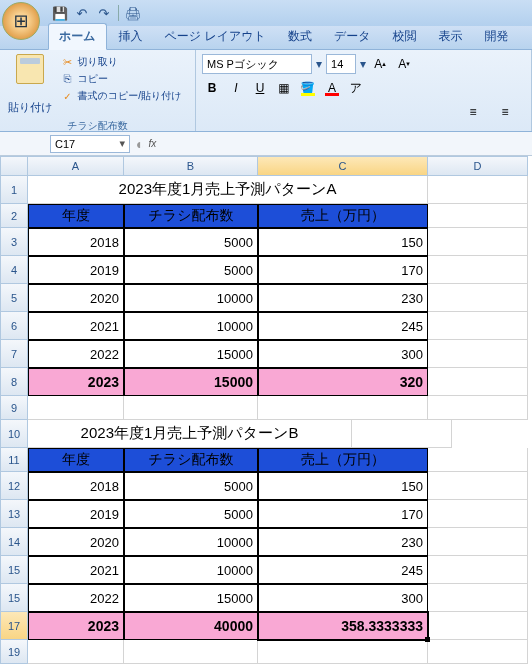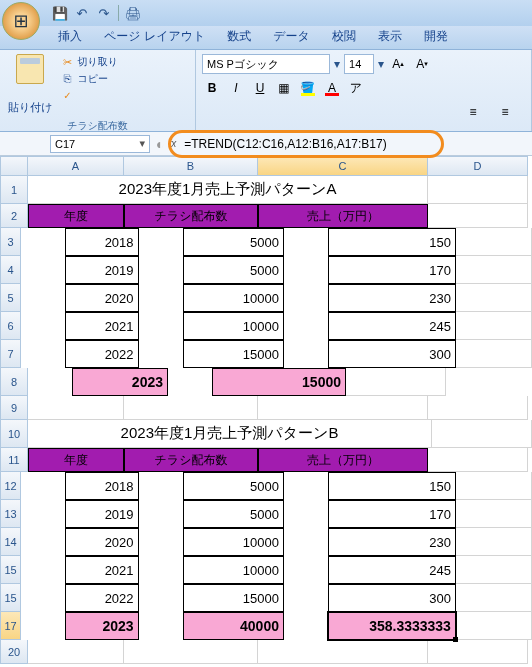--- a/index.html
+++ b/index.html
@@ -19,49 +19,49 @@
 .group-body { flex: 1; display: flex; }
 .paste-big { display: flex; flex-direction: column; align-items: center; padding: 2px 4px; }
 .paste-icon { width: 28px; height: 30px; background: #f8e6b0; border: 1px solid #c9a84d; border-radius: 2px; position: relative; }
 .paste-icon::after { content: ''; position: absolute; top: 3px; left: 3px; right: 3px; height: 6px; background: #bcd; border-radius: 1px; }
 .small-btns { display: flex; flex-direction: column; gap: 1px; padding: 2px; }
 .small-btn { display: flex; align-items: center; gap: 3px; font-size: 10px; color: #15428b; cursor: pointer; padding: 1px 2px; }
 .mini-icon { width: 14px; height: 12px; display: inline-flex; align-items: center; justify-content: center; }
 .sci { color: #e78b1f; font-size: 11px; }
 .font-group { flex: 1; }
 .font-row { display: flex; align-items: center; gap: 4px; padding: 2px; }
-.font-select { border: 1px solid #9bb8d9; background: #fff; height: 20px; font-size: 11px; padding: 0 4px; width: 128px; }
+.font-select { border: 1px solid #9bb8d9; background: #fff; height: 20px; font-size: 11px; padding: 0 4px; width: 110px; }
 .size-select { border: 1px solid #9bb8d9; background: #fff; height: 20px; font-size: 11px; padding: 0 4px; width: 30px; }
 .fbtn { width: 20px; height: 20px; border: 1px solid transparent; display: flex; align-items: center; justify-content: center; font-size: 12px; cursor: pointer; }
 .bold { font-weight: bold; }
 .italic { font-style: italic; }
 .under { text-decoration: underline; }
 .fill-btn { position: relative; }
 .fill-btn .bar { position: absolute; bottom: 1px; left: 2px; right: 2px; height: 3px; }
 .formula-bar-wrap { display: flex; align-items: center; height: 24px; border-bottom: 1px solid #bcd; background: #f2f6fb; }
-.name-box { width: 100px; border: 1px solid #9bb8d9; background: #fff; height: 18px; font-size: 11px; padding: 0 4px; margin: 0 6px 0 50px; display: flex; align-items: center; }
+.name-box { width: 80px; border: 1px solid #9bb8d9; background: #fff; height: 18px; font-size: 11px; padding: 0 4px; margin: 0 6px 0 50px; display: flex; align-items: center; }
 .fx-label { font-style: italic; color: #555; font-size: 10px; margin: 0 4px; }
 .formula-input { flex: 1; height: 18px; font-size: 12px; padding: 0 4px; display: flex; align-items: center; position: relative; }
 .formula-highlight { position: absolute; border: 3px solid #f28c1e; border-radius: 22px; left: -12px; top: -5px; height: 28px; width: 276px; pointer-events: none; }
 .grid-area { display: flex; flex-direction: column; background: #fff; }
 .col-headers { display: flex; }
 .corner { width: 28px; height: 20px; background: linear-gradient(#f4f7fb, #dde7f2); border: 1px solid #b0c8e0; }
 .colh { height: 20px; background: linear-gradient(#f4f7fb, #dde7f2); border: 1px solid #b0c8e0; border-left: none; display: flex; align-items: center; justify-content: center; font-size: 11px; color: #2a558c; }
 .colh.A { width: 96px; } .colh.B { width: 134px; } .colh.C { width: 170px; } .colh.D { width: 100px; }
 .colh.sel { background: linear-gradient(#fde8b8, #f9d584); }
 .rows { display: flex; flex-direction: column; }
 .row { display: flex; }
 .rowh { width: 28px; background: linear-gradient(#f4f7fb, #dde7f2); border: 1px solid #b0c8e0; border-top: none; display: flex; align-items: center; justify-content: center; font-size: 11px; color: #2a558c; }
 .rowh.sel { background: linear-gradient(#fde8b8, #f9d584); }
 .cell { border-right: 1px solid #d4d4d4; border-bottom: 1px solid #d4d4d4; padding: 2px 4px; display: flex; align-items: center; font-size: 13px; }
 .cell.A { width: 96px; } .cell.B { width: 134px; } .cell.C { width: 170px; } .cell.D { width: 100px; }
 .h24 { height: 24px; } .h28 { height: 28px; }
 .title-cell { font-size: 15px; justify-content: center; }
-.header-cell { border: 1px solid #000; background: #a21caf; justify-content: center; font-size: 12px; }
-.data-cell { border: 1px solid #000; justify-content: flex-end; font-size: 13px; margin-left: 44px; }
+.header-cell { border: 1px solid #000; background: #1d4ed8; justify-content: center; font-size: 14px; }
+.data-cell { border: 1px solid #000; justify-content: flex-end; font-size: 13px; }
 .yellow { background: #f9a8d4; font-weight: bold; font-size: 14px; }
 .active-cell { position: relative; }
 .active-cell::after { content: ''; position: absolute; inset: -2px; border: 2px solid #000; pointer-events: none; }
 .active-cell::before { content: ''; position: absolute; right: -3px; bottom: -3px; width: 5px; height: 5px; background: #000; }
 .merged { border-right: 1px solid #d4d4d4; }
 </style>
 </head>
 <body>
 
 <div class="titlebar">
@@ -71,20 +71,21 @@
   <div class="qat">
     <span class="qat-icon">💾</span>
     <span class="qat-icon">↶</span>
     <span class="qat-icon">↷</span>
     <span class="qat-sep"></span>
     <span class="qat-icon">🖨</span>
   </div>
 </div>
 
 <div class="ribbon-tabs">
+  <div class="tab active">ホーム</div>
   <div class="tab">挿入</div>
   <div class="tab">ページ レイアウト</div>
   <div class="tab">数式</div>
   <div class="tab">データ</div>
   <div class="tab">校閲</div>
   <div class="tab">表示</div>
   <div class="tab">開発</div>
 </div>
 
 <div class="ribbon">
@@ -98,20 +99,21 @@
         <div class="small-btn">
             <span class="mini-icon sci">✂</span>
             <span>切り取り</span>
           </div>
         <div class="small-btn">
             <span class="mini-icon">⎘</span>
             <span>コピー</span>
           </div>
         <div class="small-btn">
             <span class="mini-icon" style="color:#e78b1f">✓</span>
+            <span>書式のコピー/貼り付け</span>
           </div>
       </div>
     </div>
     <div class="group-label">チラシ配布数</div>
   </div>
   <div class="group font-group">
     <div class="font-row">
       <input class="font-select" value="MS Pゴシック" style="">
       <span style="color:#2a558c">▾</span>
       <input class="size-select" value="14" style="">
@@ -135,24 +137,20 @@
   </div>
 </div>
 
 <div class="formula-bar-wrap">
   <div class="name-box">
       <span>C17</span>
       <span style="margin-left:auto;color:#555">▾</span>
     </div>
   <span style="color:#999;font-size:14px">◐</span>
   <span class="fx-label">fx</span>
-  <div class="formula-input">
-    <span>=TREND(C12:C16,A12:B16,A17:B17)</span>
-    <div class="formula-highlight"></div>
-  </div>
 </div>
 
 <div class="grid-area">
   <div class="col-headers">
     <div class="corner"></div>
     <div class="colh A">A</div>
     <div class="colh B">B</div>
     <div class="colh C sel">C</div>
     <div class="colh D">D</div>
   </div>
@@ -201,32 +199,33 @@
         <div class="rowh h28">7</div>
         <div class="cell A data-cell h28">2022</div>
         <div class="cell B data-cell h28">15000</div>
         <div class="cell C data-cell h28">300</div>
         <div class="cell D h28"></div>
       </div>
       <div class="row">
         <div class="rowh h28">8</div>
         <div class="cell A data-cell h28 yellow">2023</div>
         <div class="cell B data-cell h28 yellow">15000</div>
+        <div class="cell C data-cell h28 yellow">320</div>
         <div class="cell D h28"></div>
       </div>
       <div class="row">
         <div class="rowh h24">9</div>
         <div class="cell A h24"></div>
         <div class="cell B h24"></div>
         <div class="cell C h24"></div>
         <div class="cell D h24"></div>
       </div>
       <div class="row">
         <div class="rowh h28">10</div>
-        <div class="cell title-cell h28 merged" style="width: 404px; border-right: 1px solid rgb(212, 212, 212);">2023年度1月売上予測パターンB</div>
+        <div class="cell title-cell h28 merged" style="width: 324px; border-right: 1px solid rgb(212, 212, 212);">2023年度1月売上予測パターンB</div>
         <div class="cell D h28"></div>
       </div>
       <div class="row">
         <div class="rowh h24">11</div>
         <div class="cell A header-cell h24">年度</div>
         <div class="cell B header-cell h24">チラシ配布数</div>
         <div class="cell C header-cell h24">売上（万円）</div>
         <div class="cell D h24"></div>
       </div>
       <div class="row">
@@ -265,20 +264,20 @@
         <div class="cell D h28"></div>
       </div>
       <div class="row">
         <div class="rowh h28 sel">17</div>
         <div class="cell A data-cell h28 yellow">2023</div>
         <div class="cell B data-cell h28 yellow">40000</div>
         <div class="cell C data-cell h28 yellow active-cell">358.3333333</div>
         <div class="cell D h28"></div>
       </div>
       <div class="row">
-        <div class="rowh h24">20</div>
+        <div class="rowh h24">19</div>
         <div class="cell A h24"></div>
         <div class="cell B h24"></div>
         <div class="cell C h24"></div>
         <div class="cell D h24"></div>
       </div>
     </div>
 </div>
 
 </body></html>

